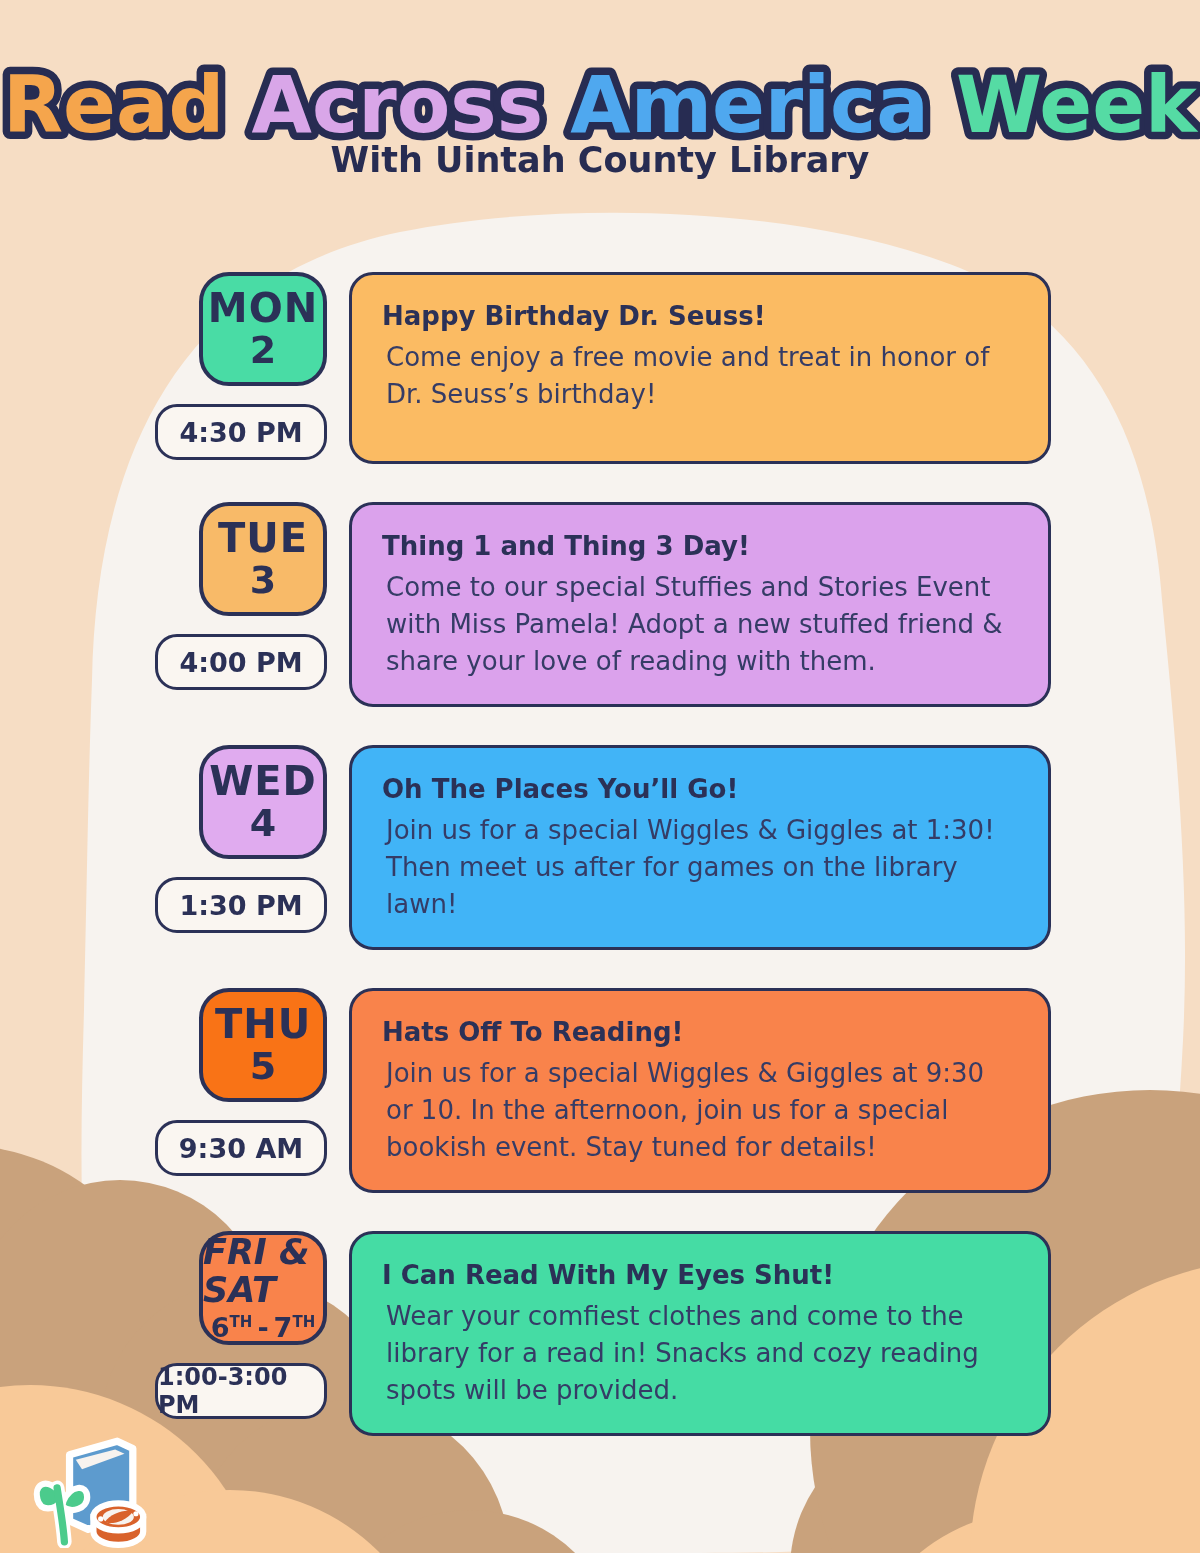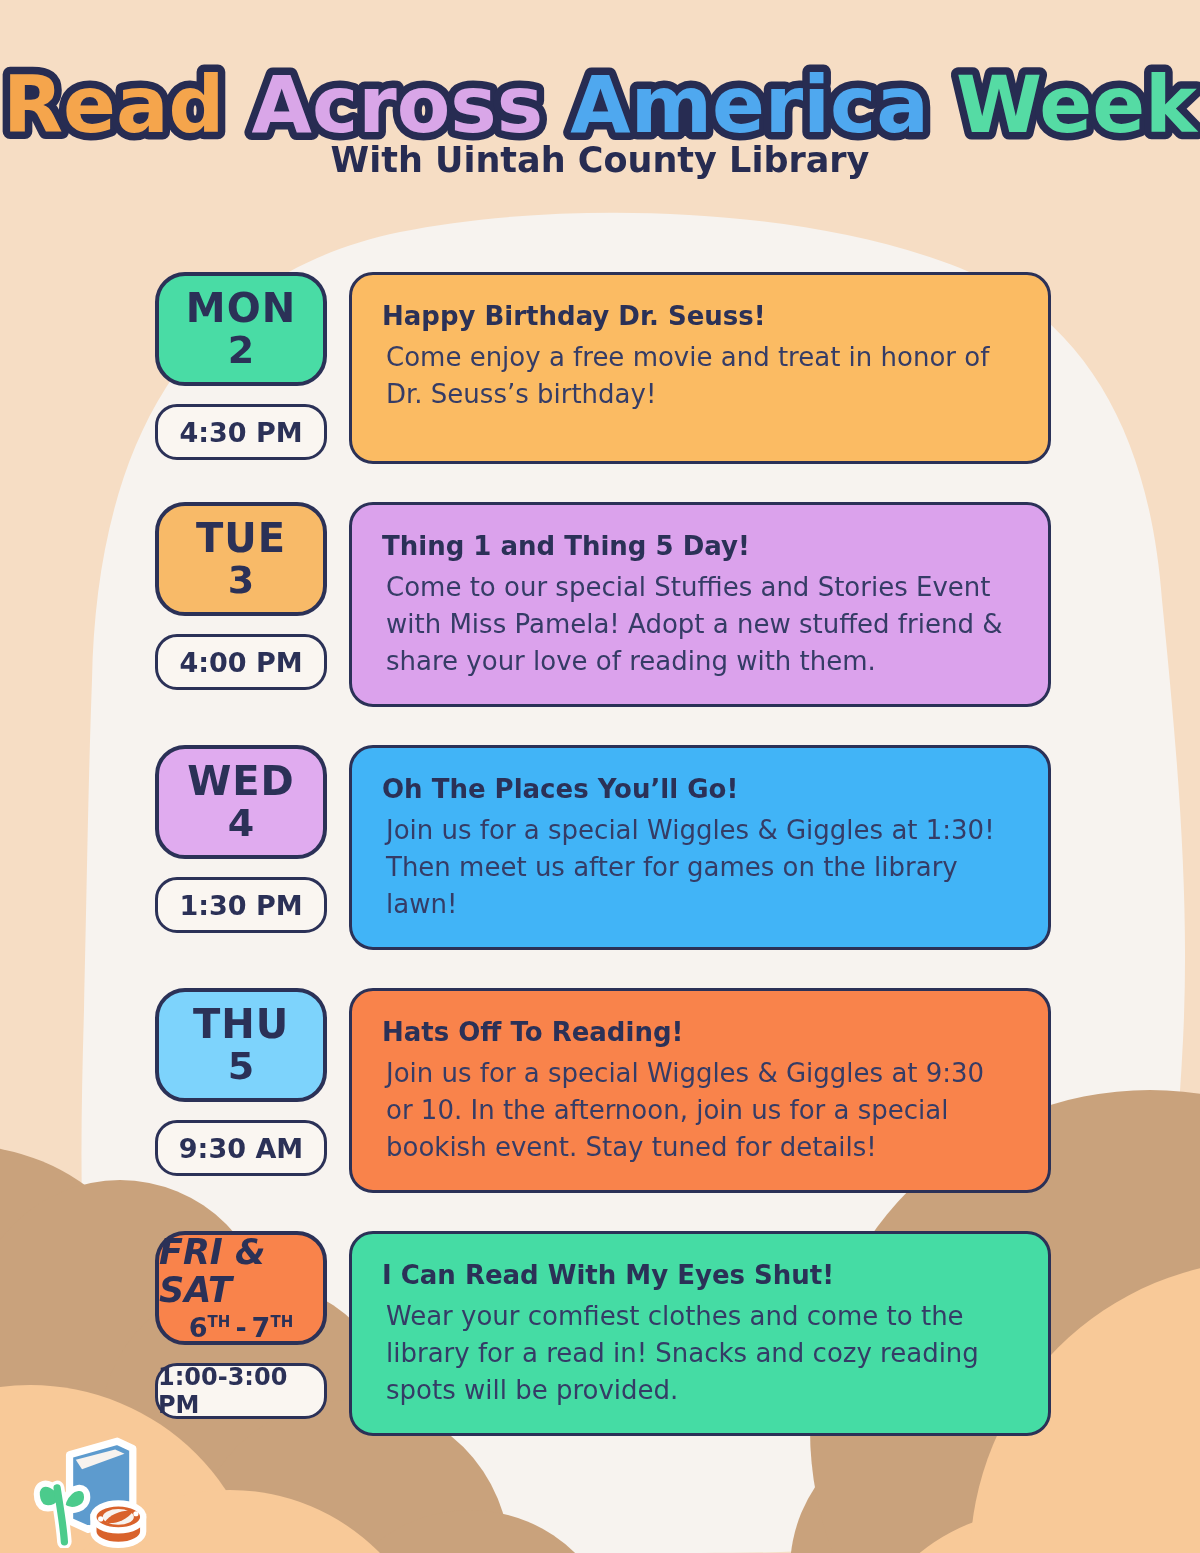--- a/index.html
+++ b/index.html
@@ -23,21 +23,21 @@
   
   .schedule{
     position:absolute;left:155px;top:272px;width:896px;
     display:flex;flex-direction:column;gap:38px;
   }
   .row{display:flex;gap:22px;align-items:stretch;min-height:192px;}
   .left-col{width:172px;flex:0 0 172px;display:flex;flex-direction:column;gap:18px;}
   .day-badge{
     height:114px;border:4px solid #2B3157;border-radius:30px;
     display:flex;flex-direction:column;align-items:center;justify-content:center;
-    color:#2B3157;font-weight:bold;line-height:1.08;box-sizing:border-box;
+    color:#2B3157;font-weight:bold;line-height:1.08;box-sizing:border-box;margin-left:44px;
   }
   .day-badge .day{font-size:40px;letter-spacing:1px;}
   .day-badge .date{font-size:38px;}
   .day-badge.compact .day{font-size:35px;letter-spacing:0;font-style:italic;}
   .day-badge.compact .date{font-size:27px;margin-top:3px;}
   .day-badge.compact sup{font-size:15px;}
   .day-badge .dash{margin:0 5px;}
   .time-pill{
     height:56px;border:3.5px solid #2B3157;border-radius:22px;
     background:#FAF6F1;box-sizing:border-box;
@@ -109,42 +109,42 @@
 
     <section class="row">
       <div class="left-col">
         <div class="day-badge" style="background: rgb(248, 186, 104);">
           <span class="day">TUE</span>
           <span class="date">3</span>
         </div>
         <div class="time-pill">4:00 PM</div>
       </div>
       <div class="event-card" style="background: rgb(219, 162, 236);">
-        <h3>Thing 1 and Thing 5 Day!</h3>
+        <h3>Thing 1 and Thing 3 Day!</h3>
         <p>Come to our special Stuffies and Stories Event with Miss Pamela! Adopt a new stuffed friend &amp; share your love of reading with them.</p>
       </div>
     </section>
 
     <section class="row">
       <div class="left-col">
         <div class="day-badge" style="background: rgb(224, 171, 239);">
           <span class="day">WED</span>
           <span class="date">4</span>
         </div>
         <div class="time-pill">1:30 PM</div>
       </div>
       <div class="event-card" style="background: rgb(65, 180, 247);">
         <h3>Oh The Places You’ll Go!</h3>
         <p>Join us for a special Wiggles &amp; Giggles at 1:30! Then meet us after for games on the library lawn!</p>
       </div>
     </section>
 
     <section class="row">
       <div class="left-col">
-        <div class="day-badge" style="background: #7dd3fc;">
+        <div class="day-badge" style="background: #f97316;">
           <span class="day">THU</span>
           <span class="date">5</span>
         </div>
         <div class="time-pill">9:30 AM</div>
       </div>
       <div class="event-card" style="background: rgb(249, 131, 75);">
         <h3>Hats Off To Reading!</h3>
         <p>Join us for a special Wiggles &amp; Giggles at 9:30 or 10. In the afternoon, join us for a special bookish event. Stay tuned for details!</p>
       </div>
     </section>

